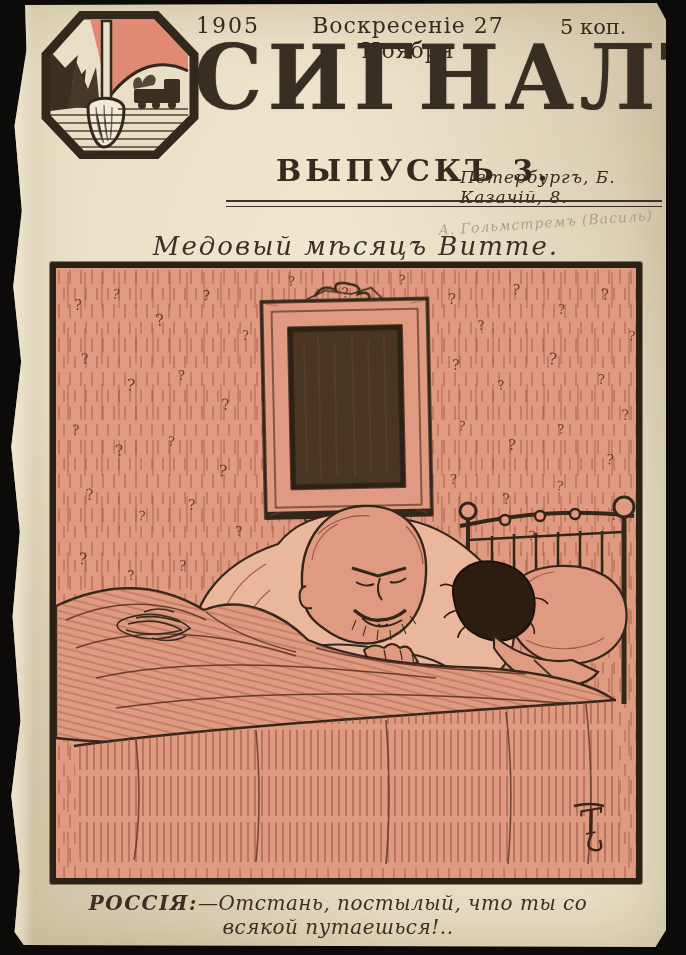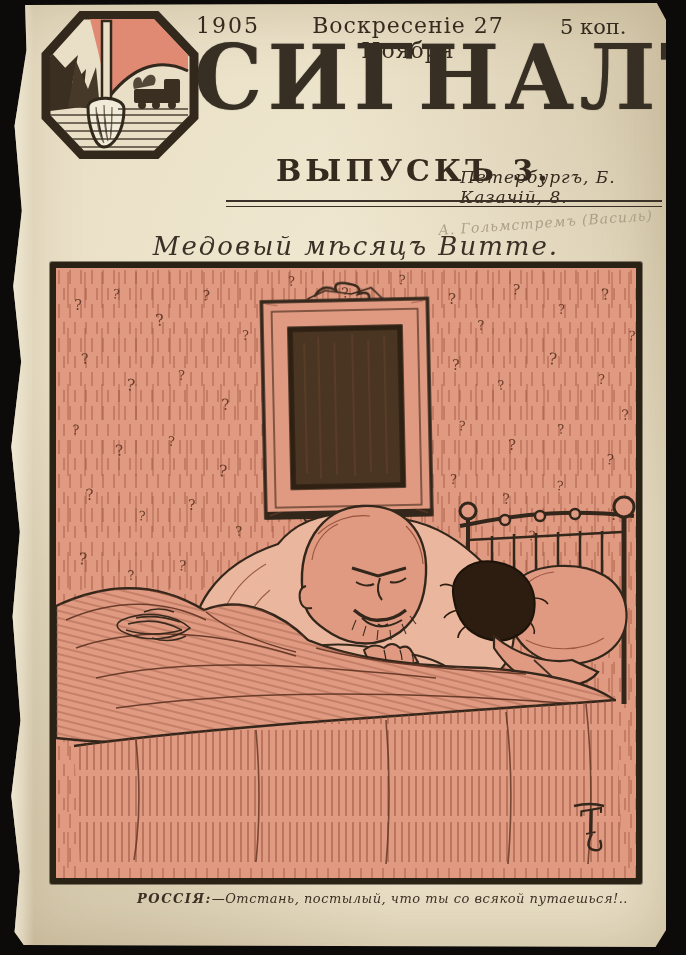--- a/index.html
+++ b/index.html
@@ -50,22 +50,22 @@
     position:absolute;left:128px;top:228px;width:440px;text-align:center;
     font-size:26px;font-style:italic;color:#3a3026;letter-spacing:2px;
   }
   .cartoon{
     position:absolute;left:42px;top:259px;width:592px;height:622px;
     border:6px solid #2b2216;border-radius:2px;background:var(--salmon);
     box-shadow:0 0 0 1px rgba(43,34,22,.5), inset 0 0 14px rgba(70,40,25,.25);
   }
   .cartoon svg{display:block;width:100%;height:100%;}
   .caption-bottom{
-    position:absolute;left:40px;top:888px;width:580px;text-align:right;
-    font-size:13px;font-style:italic;color:#3a2f22;letter-spacing:.5px;
+    position:absolute;left:40px;top:888px;width:580px;text-align:center;
+    font-size:20px;font-style:italic;color:#3a2f22;letter-spacing:.5px;
   }
   .caption-bottom .speaker{font-weight:bold;letter-spacing:1.5px;}
 </style>
 </head>
 <body>
 
 <div class="page">
 
   <div style="position:absolute;left:30px;top:8px;width:162px;height:148px;">
     <svg viewBox="0 0 162 148">

